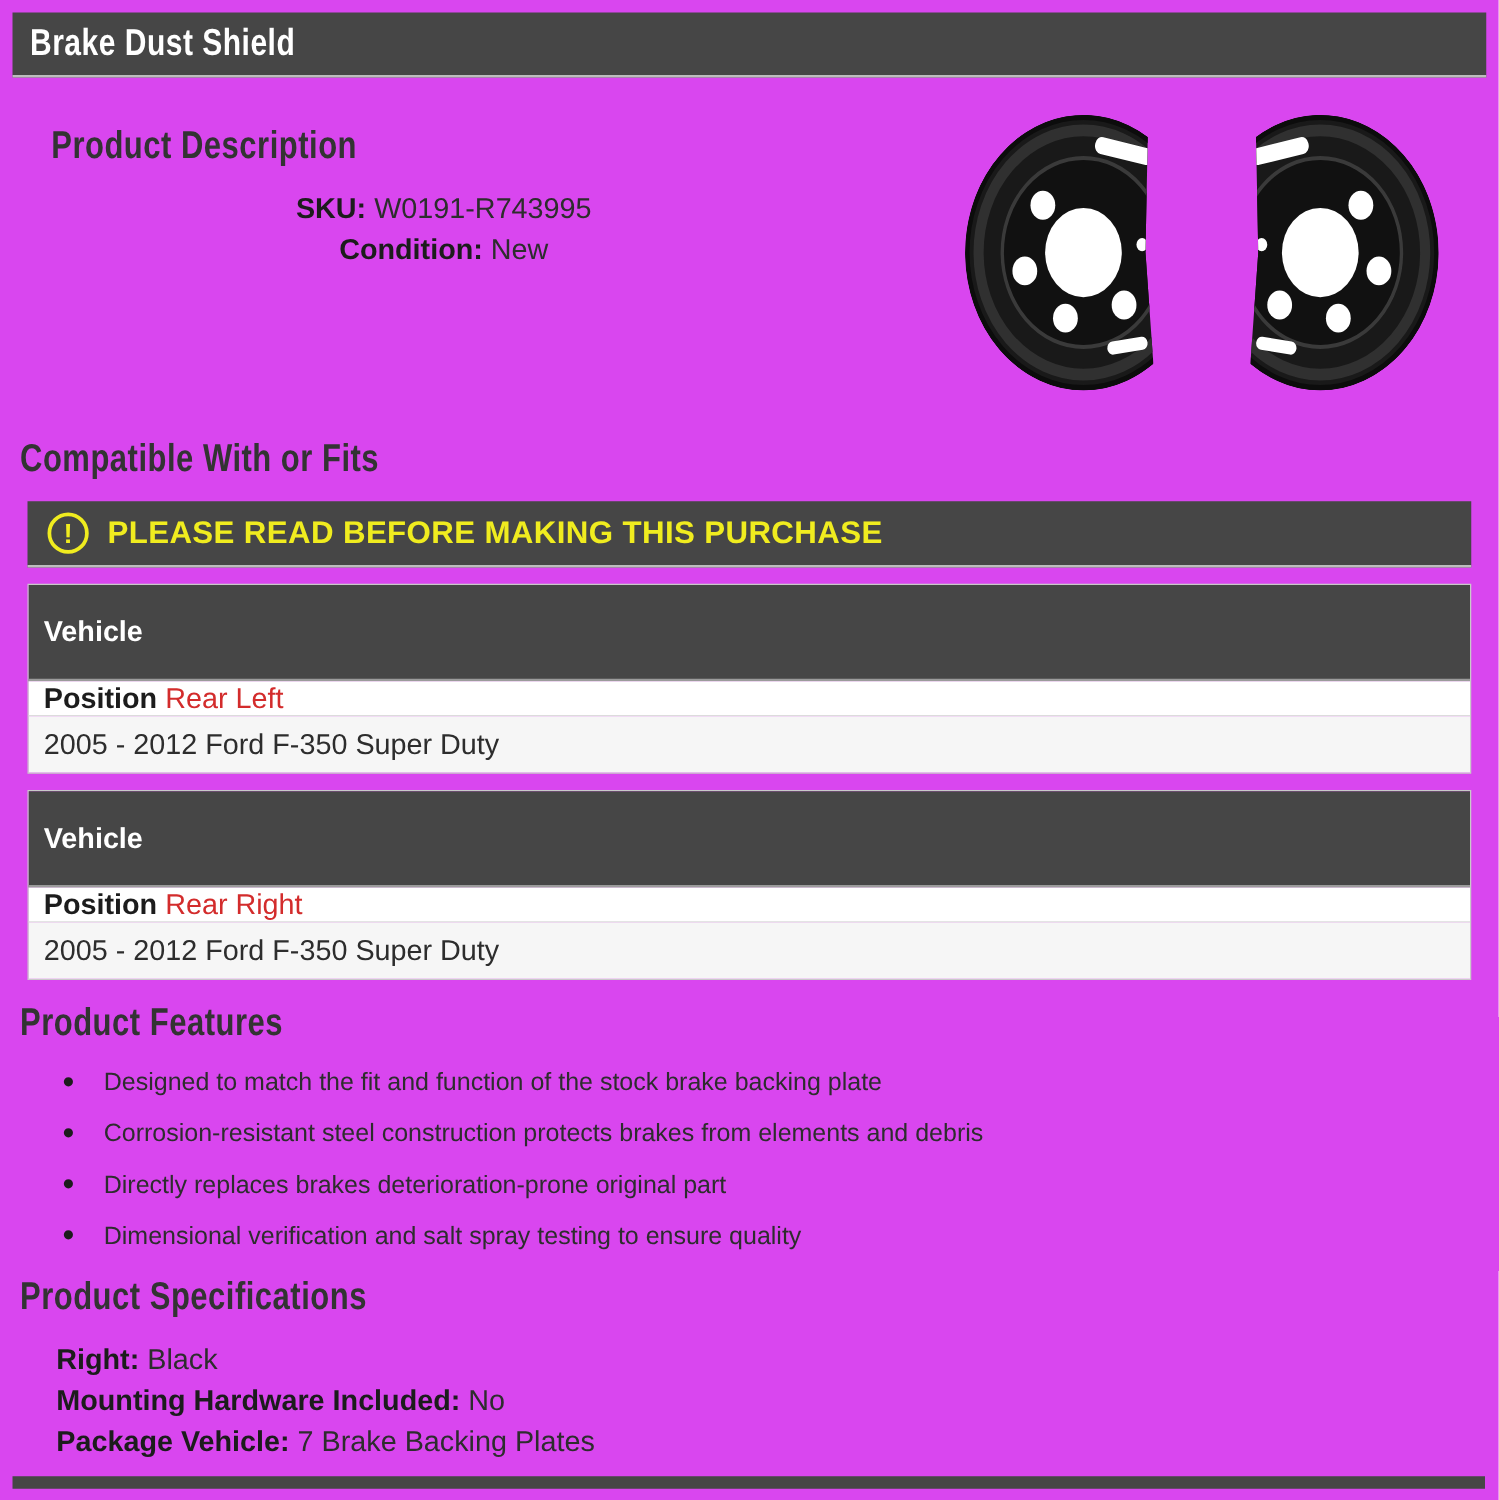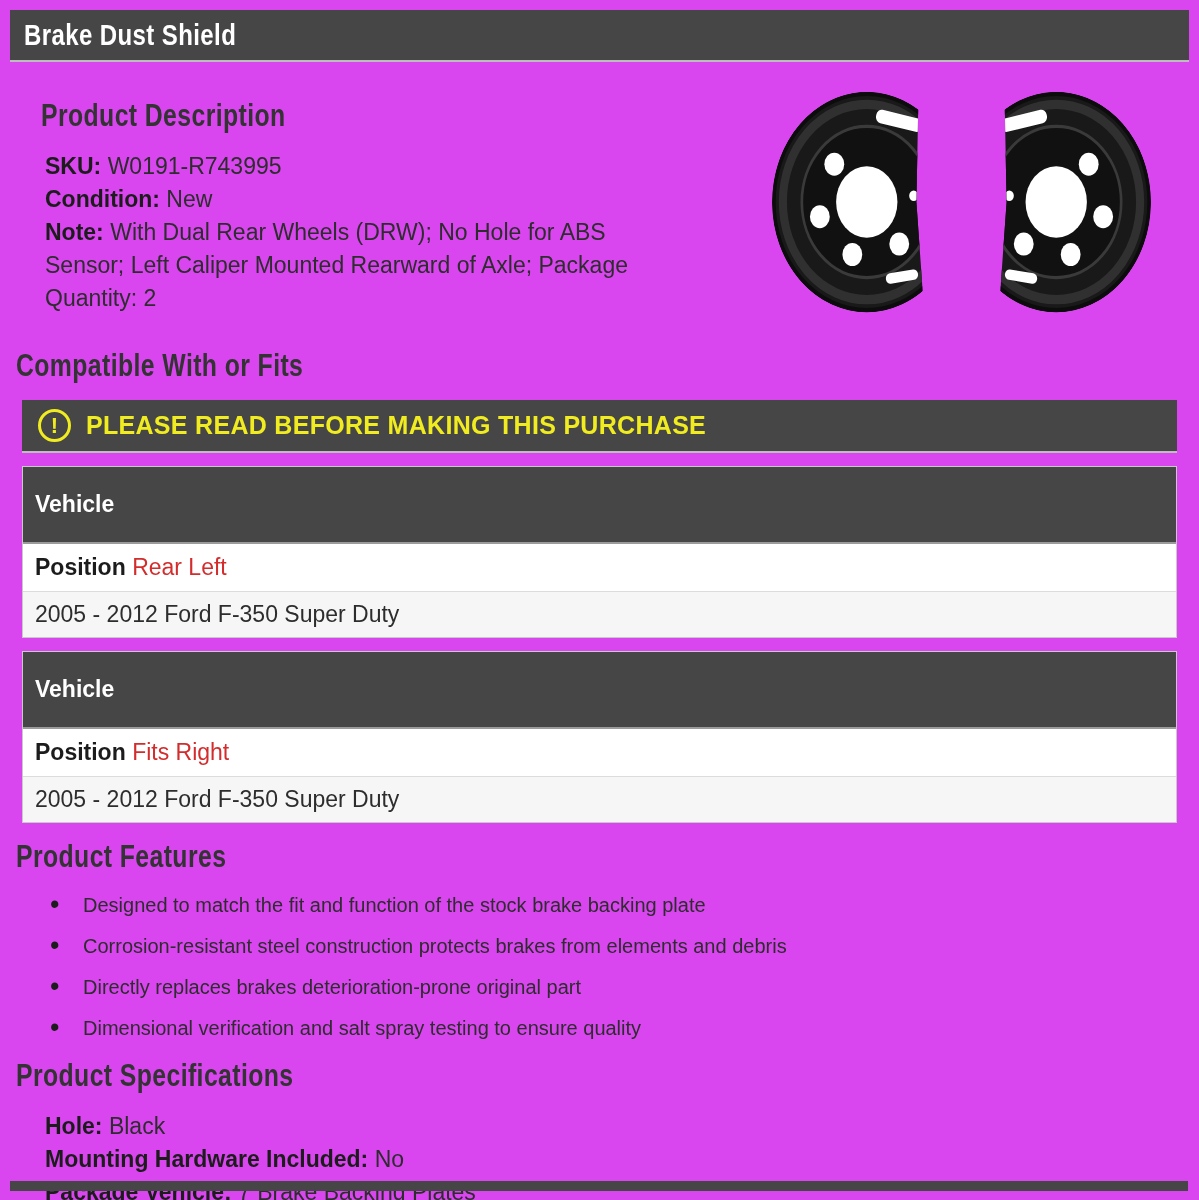--- a/index.html
+++ b/index.html
@@ -15,21 +15,21 @@
     display:flex; align-items:center; padding-left:14px; box-sizing:border-box;
     border-bottom:2px solid #bdbdbd;
   }
   .topbar-title { color:#ffffff; font-size:30px; font-weight:700; }
 
   h2.section { margin:16px; color:#333333; font-size:31px; font-weight:700; }
 
   
   .desc-row { display:flex; margin:20px 30px 0 25px; }
   .desc-left { width:700px; flex:0 0 auto; }
-  .desc-fields { margin:9px 0 0 20px; font-size:23px; line-height:33px; width:620px; }
+  .desc-fields { margin:9px 0 0 20px; font-size:23px; line-height:33px; width:620px;text-align:center; }
   .lbl { font-weight:700; color:#1c1c1c; }
   .img-col { margin-left:auto; margin-top:-6px; }
 
   .compat-heading { margin:4px 0 0 25px; }
 
   
   .warnbar {
     margin:16px 22px 0 22px; height:53px; background:#464646;
     display:flex; align-items:center; padding-left:16px; box-sizing:border-box;
     border-bottom:2px solid #bdbdbd;
@@ -40,21 +40,21 @@
     font-weight:700; font-size:22px; box-sizing:border-box; flex:0 0 auto;
   }
   .warn-text { color:#f0ec1f; font-weight:700; font-size:25px; margin-left:15px; letter-spacing:0.3px; }
 
   
   .vtable { margin:13px 22px 0 22px; border:1px solid #c9c9c9; }
   .vhead {
     background:#464646; color:#ffffff; font-weight:700; font-size:23px;
     padding:24px 12px; border-bottom:2px solid #9b9b9b;
   }
-  .vrow-pos { padding:10px 12px; font-size:23px; background:#ffffff; border-bottom:1px solid #dcdcdc; }
+  .vrow-pos { padding:0 12px; font-size:23px; background:#ffffff; border-bottom:1px solid #dcdcdc; }
   .vrow-veh { padding:9px 12px; font-size:23px; background:#f6f6f6; }
   .pos-red { color:#d32c2c; }
 
   
   .features-heading { margin:55px 0 0 25px; }
   .features-ul { margin:14px 0 0 50px; padding:0; list-style:none; font-size:20px; color:#2d2d2d; }
   .features-ul li { position:relative; padding-left:33px; margin-bottom:13px; line-height:28px; }
   .features-ul li::before { content:"\2022"; position:absolute; left:0; top:-1px; font-size:27px; color:#1c1c1c; }
 
   
@@ -76,24 +76,20 @@
     <div class="desc-left">
       <h2 class="section"><span class="condensed">Product Description</span></h2>
       <div class="desc-fields">
         <div>
           <span class="lbl">SKU:</span>
           <span>W0191-R743995</span>
         </div>
         <div>
           <span class="lbl">Condition:</span>
           <span>New</span>
-        </div>
-        <div>
-          <span class="lbl">Note:</span>
-          <span>With Dual Rear Wheels (DRW); No Hole for ABS Sensor; Left Caliper Mounted Rearward of Axle; Package Quantity: 2</span>
         </div>
       </div>
     </div>
     <div class="img-col">
       <svg width="415" height="252" viewBox="0 0 460 240" preserveAspectRatio="none">
         <defs>
           <clipPath id="clipL">
               <path d="M180,120 L182,32 A105,105 0 1 0 187,205 Z"></path>
             </clipPath>
         </defs>
@@ -146,37 +142,37 @@
       <span class="lbl">Position</span>
       <span class="pos-red">Rear Left</span>
     </div>
     <div class="vrow-veh">2005 - 2012 Ford F-350 Super Duty</div>
   </div>
 
   <div class="vtable">
     <div class="vhead">Vehicle</div>
     <div class="vrow-pos">
       <span class="lbl">Position</span>
-      <span class="pos-red">Fits Right</span>
+      <span class="pos-red">Rear Right</span>
     </div>
     <div class="vrow-veh">2005 - 2012 Ford F-350 Super Duty</div>
   </div>
 
   <h2 class="section features-heading"><span class="condensed">Product Features</span></h2>
   <ul class="features-ul">
     <li>Designed to match the fit and function of the stock brake backing plate</li>
     <li>Corrosion-resistant steel construction protects brakes from elements and debris</li>
     <li>Directly replaces brakes deterioration-prone original part</li>
     <li>Dimensional verification and salt spray testing to ensure quality</li>
   </ul>
 
   <h2 class="section specs-heading"><span class="condensed">Product Specifications</span></h2>
   <div class="spec-fields">
     <div>
-      <span class="lbl">Hole:</span>
+      <span class="lbl">Right:</span>
       <span>Black</span>
     </div>
     <div>
       <span class="lbl">Mounting Hardware Included:</span>
       <span>No</span>
     </div>
     <div>
       <span class="lbl">Package Vehicle:</span>
       <span>7 Brake Backing Plates</span>
     </div>

